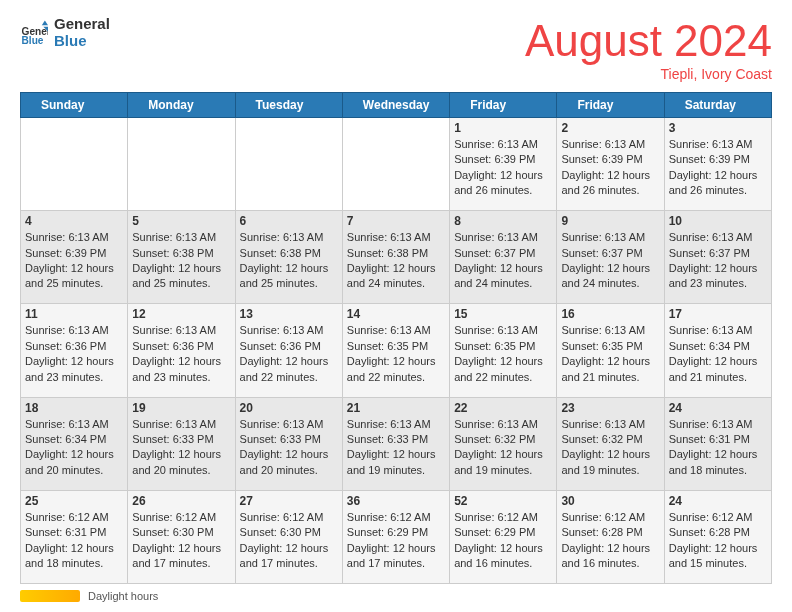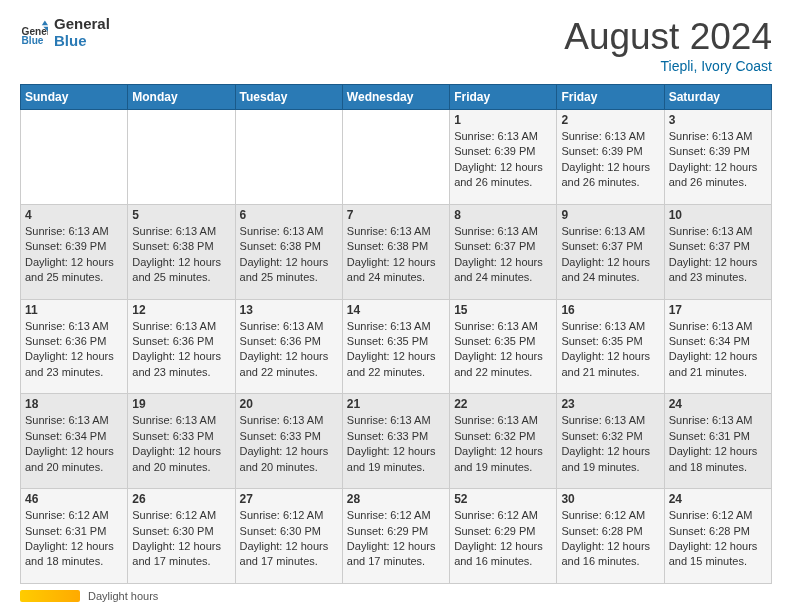--- a/index.html
+++ b/index.html
@@ -29,40 +29,40 @@
       gap: 4px;
     }
     .logo-icon {
       width: 28px;
       height: 28px;
     }
     .title-block {
       text-align: right;
     }
     .month-title {
-      font-size: 37px;
+      font-size: 44px;
       font-weight: normal;
-      color: #404040;
+      color: #ef4444;
     }
     .location {
       font-size: 14px;
-      color: #0369a1;
+      color: #ef4444;
     }
     .calendar-table {
       width: 100%;
       border-collapse: collapse;
       flex: 1;
       table-layout: fixed;
     }
     .calendar-table thead tr th {
       background: #2a7ab5;
       color: #fff;
       font-size: 12px;
       font-weight: bold;
-      padding: 5px 4px;
+      padding: 5px 20px;
       text-align: left;
       border: 1px solid #1a5a8a;
     }
     .calendar-table tbody tr td {
       border: 1px solid #ccc;
       vertical-align: top;
       padding: 3px 4px;
       font-size: 10px;
       color: #333;
       height: 82px;
@@ -244,33 +244,33 @@
             <span class="day-number">23</span>
             <div class="day-info">Sunrise: 6:13 AM<br>Sunset: 6:32 PM<br>Daylight: 12 hours<br>and 19 minutes.</div>
           </td>
           <td>
             <span class="day-number">24</span>
             <div class="day-info">Sunrise: 6:13 AM<br>Sunset: 6:31 PM<br>Daylight: 12 hours<br>and 18 minutes.</div>
           </td>
         </tr>
         <tr>
           <td>
-            <span class="day-number">46</span>
+            <span class="day-number">25</span>
             <div class="day-info">Sunrise: 6:12 AM<br>Sunset: 6:31 PM<br>Daylight: 12 hours<br>and 18 minutes.</div>
           </td>
           <td>
             <span class="day-number">26</span>
             <div class="day-info">Sunrise: 6:12 AM<br>Sunset: 6:30 PM<br>Daylight: 12 hours<br>and 17 minutes.</div>
           </td>
           <td>
             <span class="day-number">27</span>
             <div class="day-info">Sunrise: 6:12 AM<br>Sunset: 6:30 PM<br>Daylight: 12 hours<br>and 17 minutes.</div>
           </td>
           <td>
-            <span class="day-number">28</span>
+            <span class="day-number">36</span>
             <div class="day-info">Sunrise: 6:12 AM<br>Sunset: 6:29 PM<br>Daylight: 12 hours<br>and 17 minutes.</div>
           </td>
           <td>
             <span class="day-number">52</span>
             <div class="day-info">Sunrise: 6:12 AM<br>Sunset: 6:29 PM<br>Daylight: 12 hours<br>and 16 minutes.</div>
           </td>
           <td>
             <span class="day-number">30</span>
             <div class="day-info">Sunrise: 6:12 AM<br>Sunset: 6:28 PM<br>Daylight: 12 hours<br>and 16 minutes.</div>
           </td>

